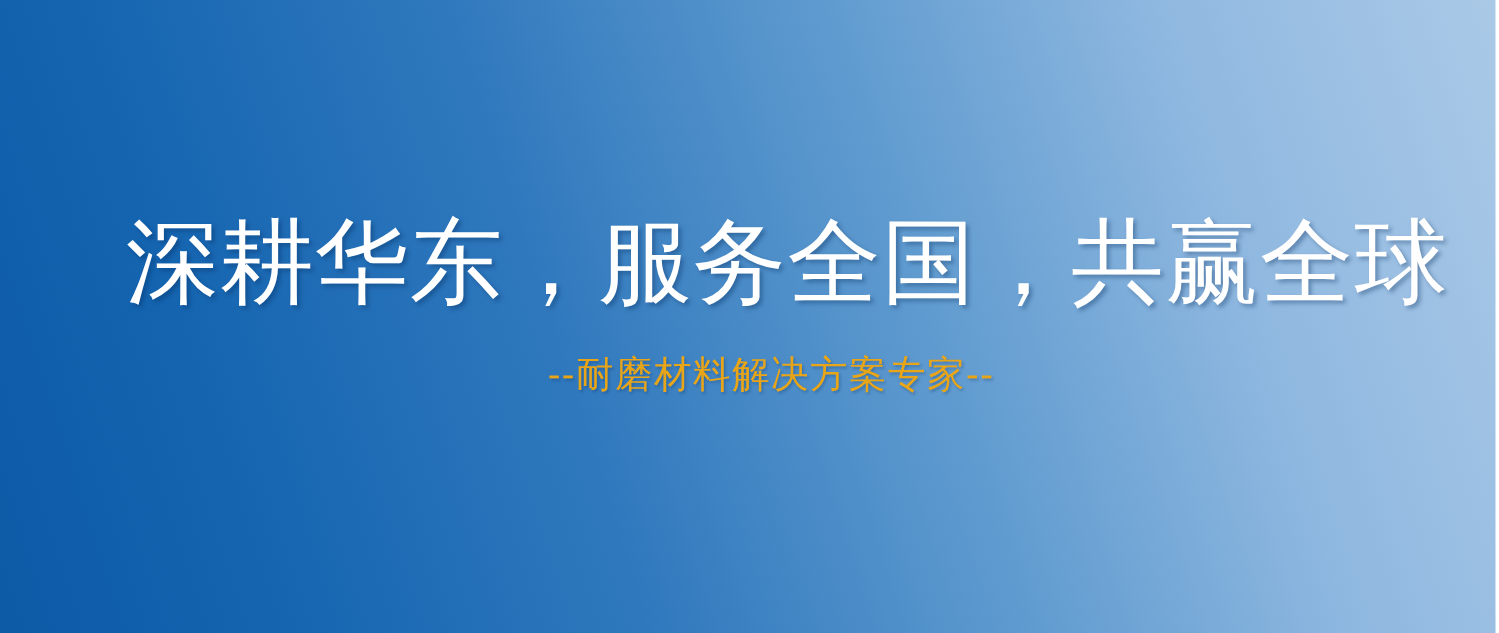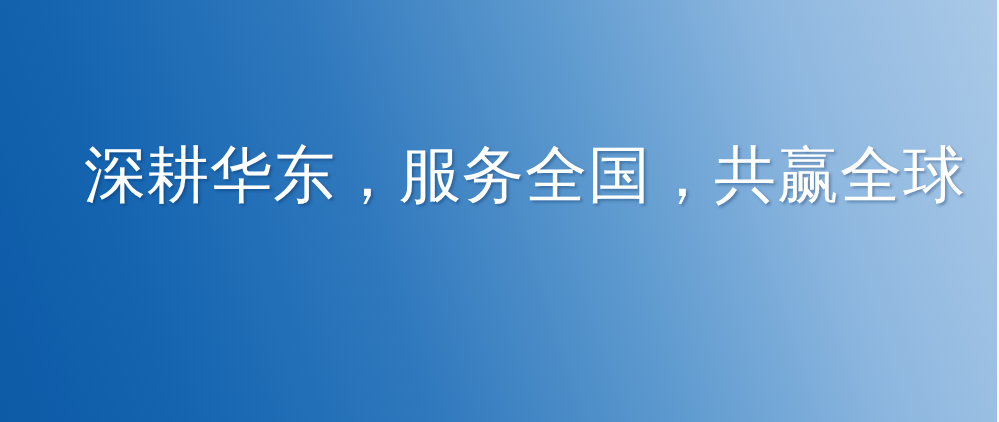--- a/index.html
+++ b/index.html
@@ -102,16 +102,17 @@
     letter-spacing: 0;
   }
 </style>
 </head>
 <body>
 
 <div id="banner">
 
   <div id="text-block">
     <div id="headline">深耕华东，服务全国，共赢全球</div>
+    <div id="subtitle">--耐磨材料解决方案专家--</div>
   </div>
 
 
 </div>
 
 </body></html>

